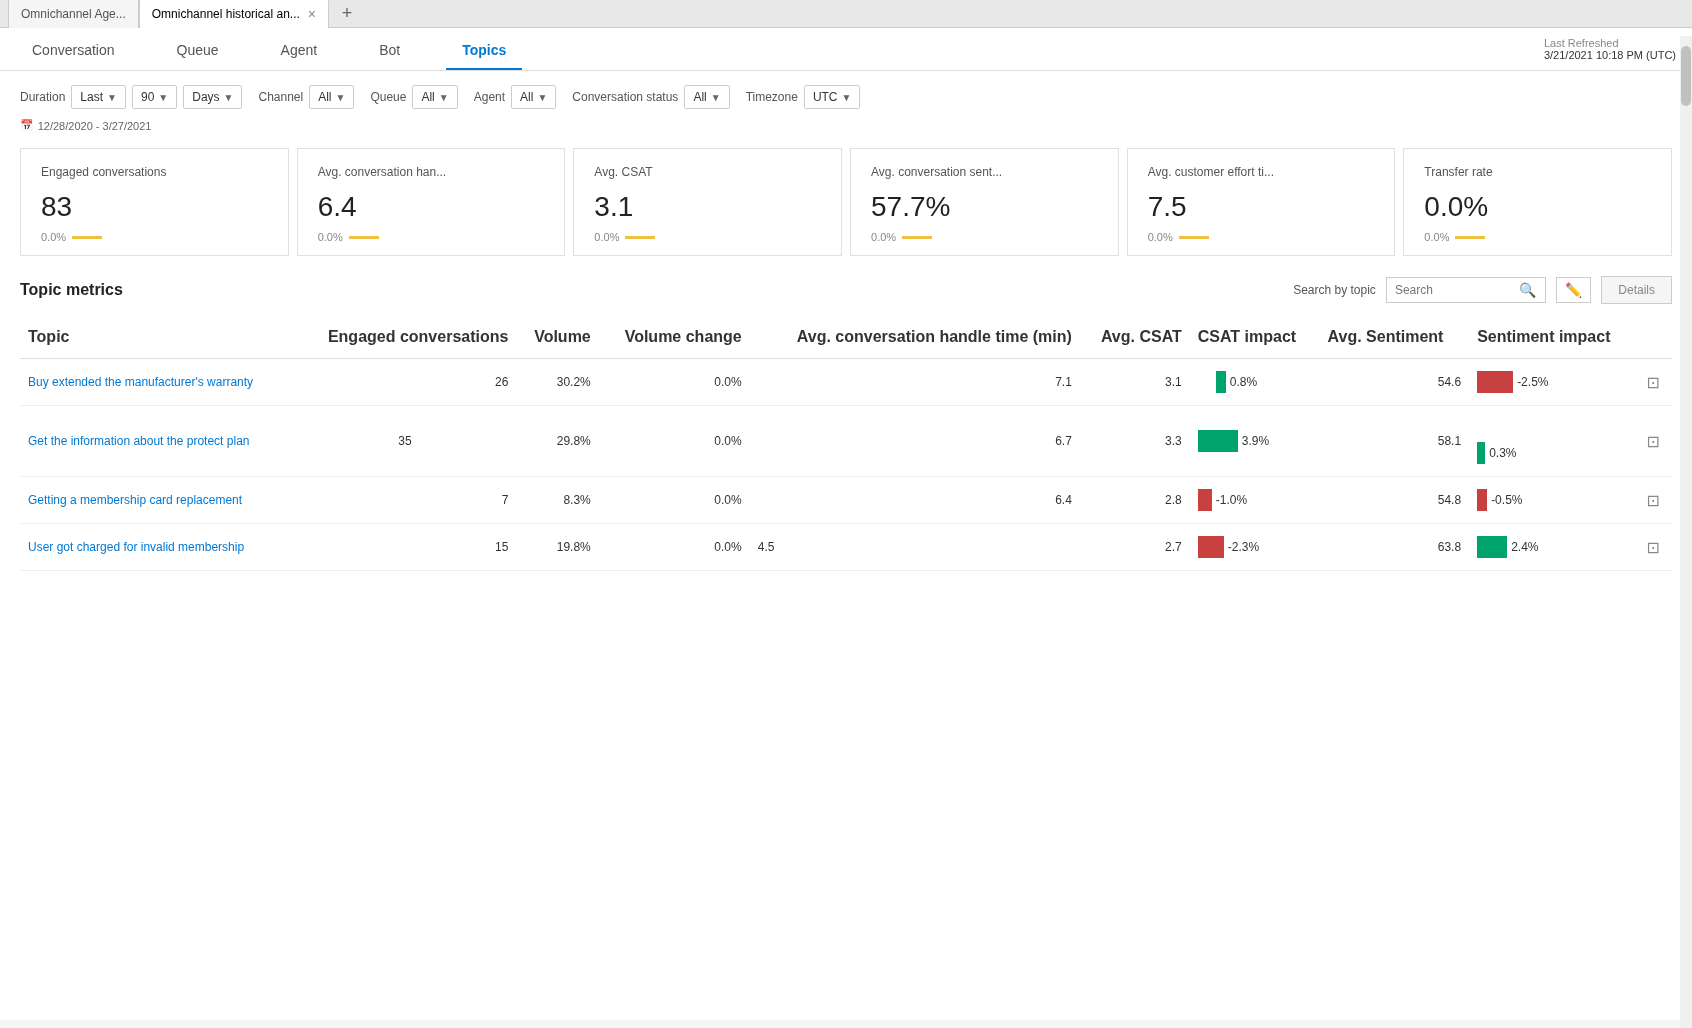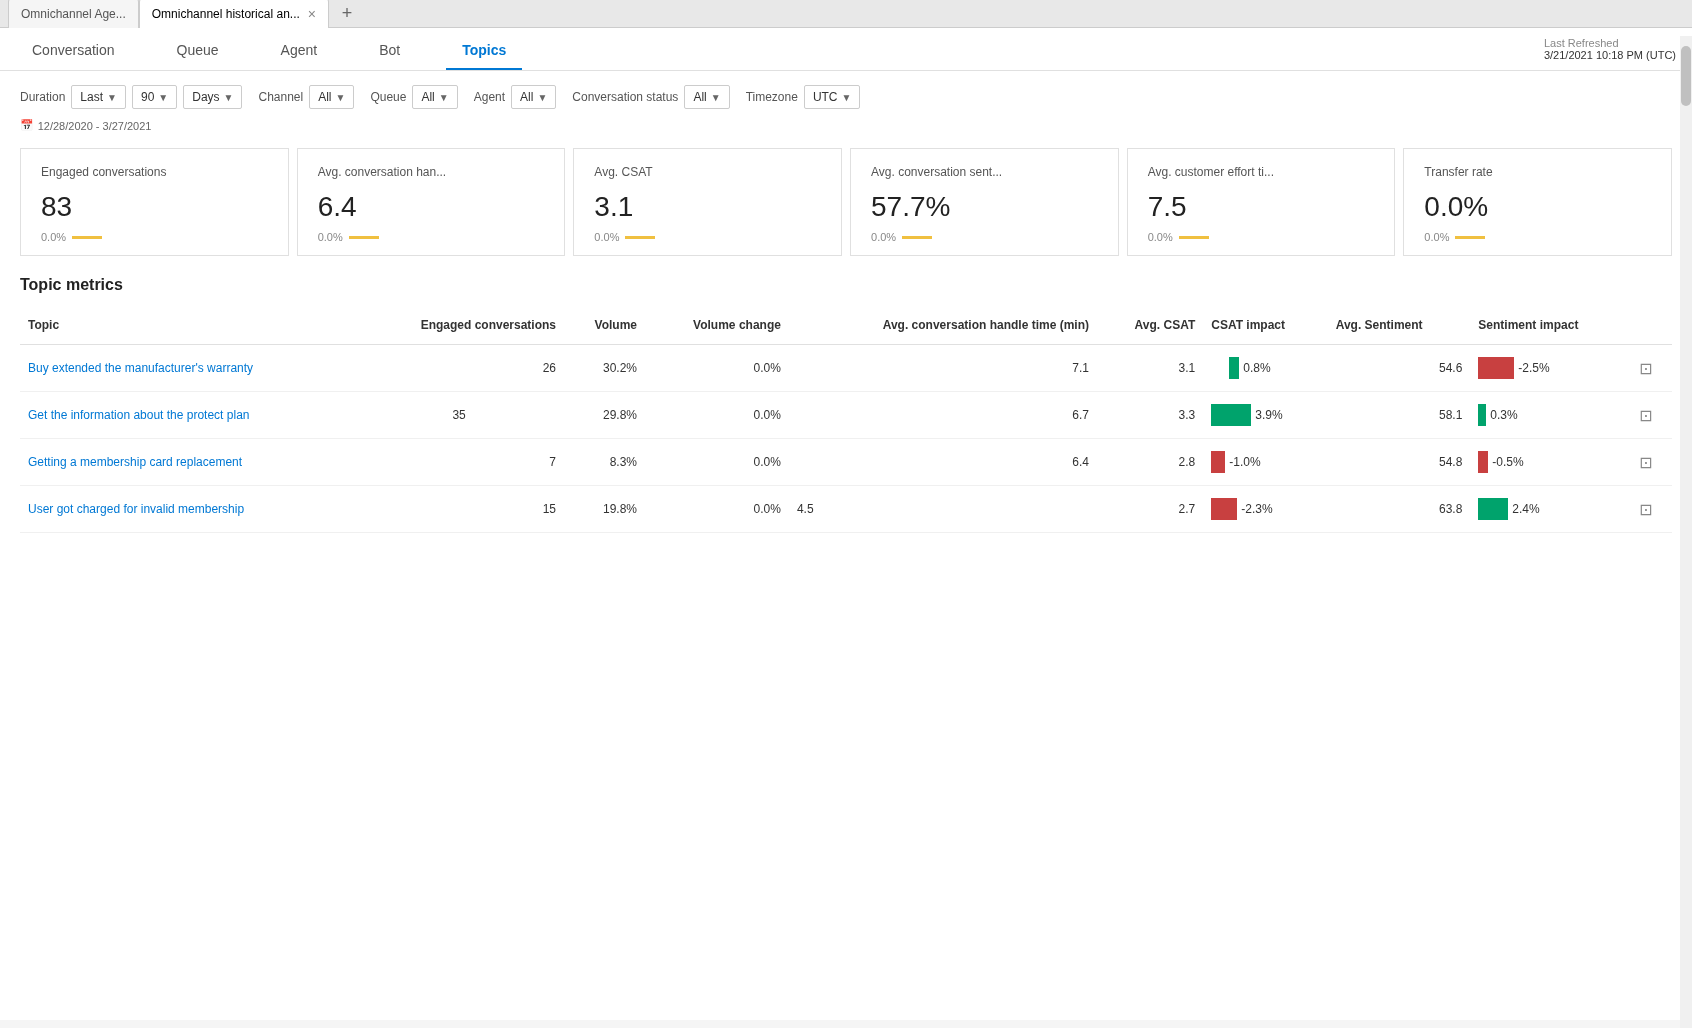--- a/index.html
+++ b/index.html
@@ -237,21 +237,21 @@
     }
 
     
     .topic-table {
       width: 100%;
       border-collapse: collapse;
     }
     .topic-table th {
       text-align: left;
       padding: 8px 8px 12px;
-      font-size: 12px;
+      font-size: 16px;
       font-weight: 600;
       color: #333;
       border-bottom: 1px solid #e0e0e0;
       white-space: nowrap;
     }
     .topic-table td {
       padding: 12px 8px;
       font-size: 12px;
       color: #333;
       border-bottom: 1px solid #f0f0f0;
@@ -424,20 +424,29 @@
       <div class="kpi-footer">
         <span>0.0%</span>
         <div class="kpi-bar"></div>
       </div>
     </div>
   </div>
 
   <div class="topic-section">
     <div class="topic-header">
       <div class="topic-header-title">Topic metrics</div>
+      <div class="search-by-topic">
+        <span class="search-label">Search by topic</span>
+        <div class="search-box">
+          <input type="text" placeholder="Search" style="">
+          <span class="search-icon">🔍</span>
+        </div>
+        <button class="pencil-btn">✏️</button>
+        <button class="details-btn">Details</button>
+      </div>
     </div>
 
     <table class="topic-table">
       <thead>
         <tr>
           <th>Topic</th>
           <th>Engaged conversations</th>
           <th>Volume</th>
           <th>Volume change</th>
           <th>Avg. conversation handle time (min)</th>
@@ -485,21 +494,21 @@
     <td style="text-align:right">6.7</td>
     <td style="text-align:right">3.3</td>
     <td>
       <div style="display:flex;align-items:center;gap:4px;justify-content:flex-start;">
         <div style="width:40px;height:22px;background:#00a36c;"></div>
         <span>3.9%</span>
       </div>
     </td>
     <td style="text-align:right">58.1</td>
     <td>
-      <div style="display:flex;align-items:center;gap:4px;">
+      <div style="display:flex;align-items:center;gap:4px;margin-top:24px;">
         <div style="width:8px;height:22px;background:#00a36c;"></div>
         <span>0.3%</span>
       </div>
     </td>
     <td>
       <span class="copy-icon" title="Copy">⊡</span>
     </td>
   </tr>
           <tr>
     <td>

